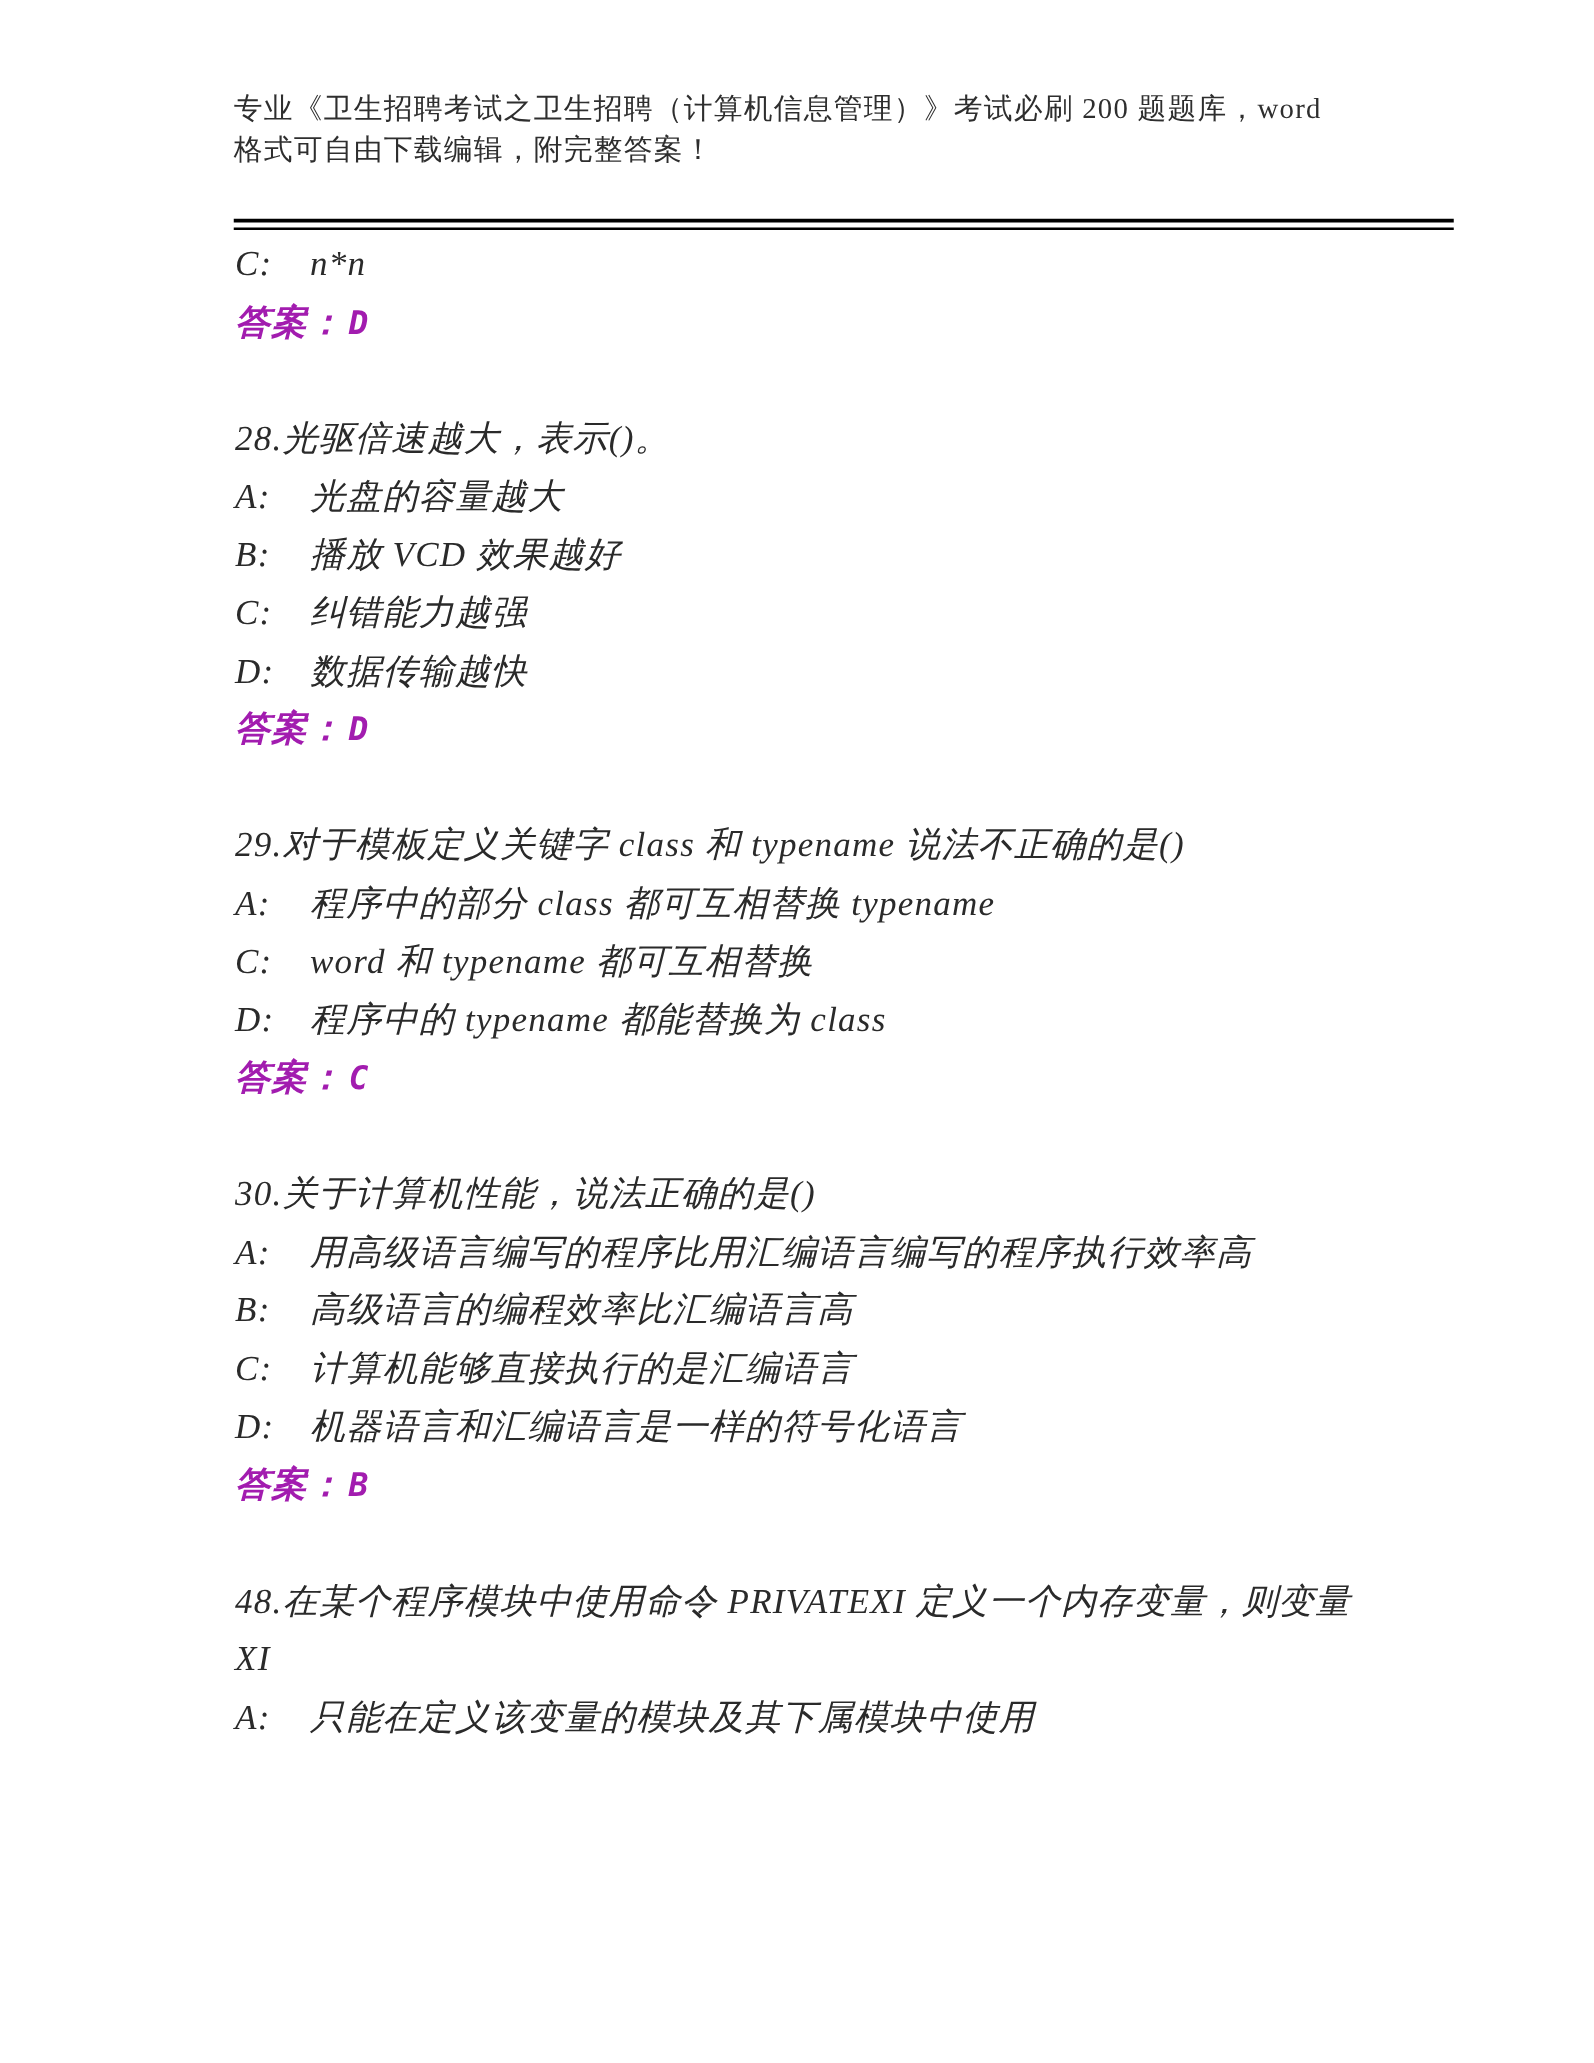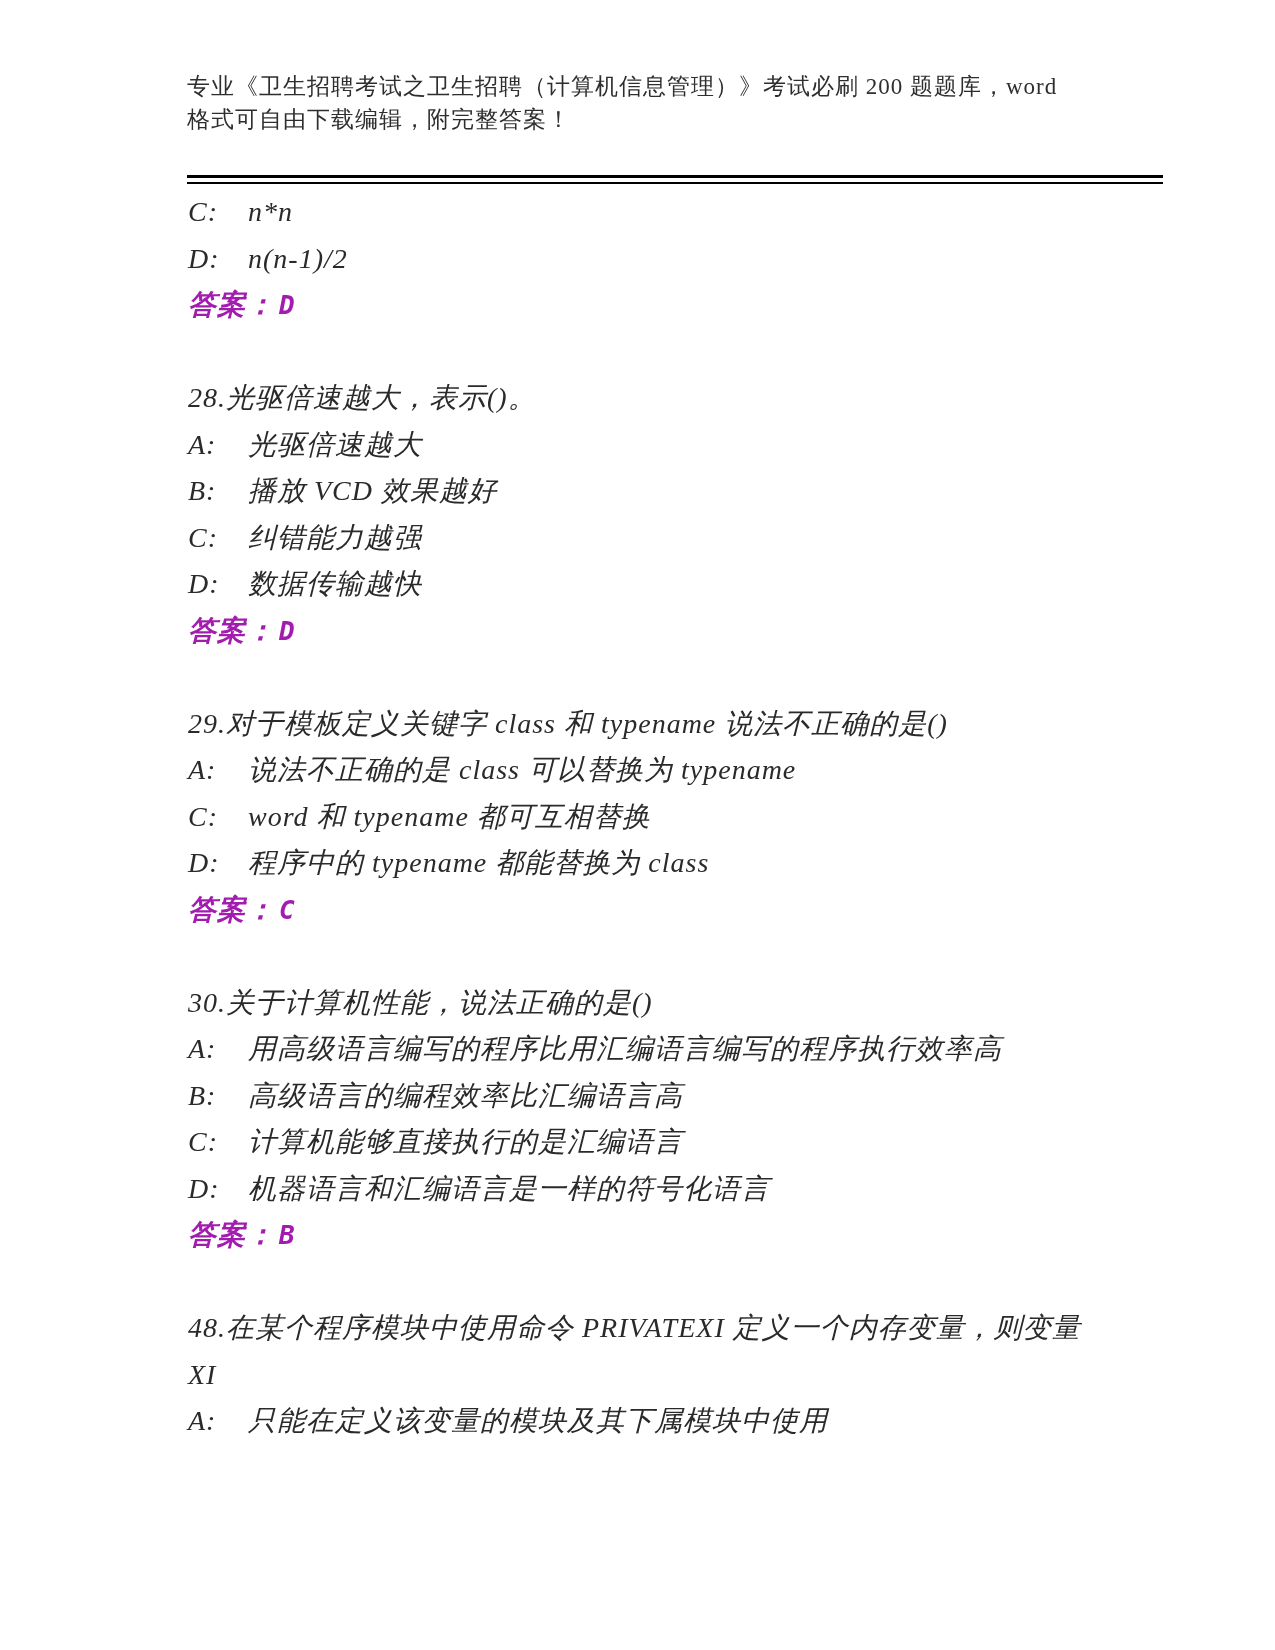--- a/index.html
+++ b/index.html
@@ -79,51 +79,48 @@
     <div>专业《卫生招聘考试之卫生招聘（计算机信息管理）》考试必刷 200 题题库，word</div>
     <div>格式可自由下载编辑，附完整答案！</div>
   </div>
   <div class="header-rule"></div>
 
   <div class="content">
 
     <div class="line">
       <span class="opt-label">C:</span><span>n*n</span>
     </div>
-    <div class="line">
-      <span class="opt-label">D:</span><span>n(n-1)/2</span>
-    </div>
     <div class="line answer">
       <span>答案：</span><span class="answer-letter">D</span>
     </div>
 
     <div class="line blank"></div>
 
     <div class="line">28.光驱倍速越大，表示()。</div>
     <div class="line">
-      <span class="opt-label">A:</span><span>光驱倍速越大</span>
+      <span class="opt-label">A:</span><span>光盘的容量越大</span>
     </div>
     <div class="line">
       <span class="opt-label">B:</span><span>播放 VCD 效果越好</span>
     </div>
     <div class="line">
       <span class="opt-label">C:</span><span>纠错能力越强</span>
     </div>
     <div class="line">
       <span class="opt-label">D:</span><span>数据传输越快</span>
     </div>
     <div class="line answer">
       <span>答案：</span><span class="answer-letter">D</span>
     </div>
 
     <div class="line blank"></div>
 
     <div class="line">29.对于模板定义关键字 class 和 typename 说法不正确的是()</div>
     <div class="line">
-      <span class="opt-label">A:</span><span>说法不正确的是 class 可以替换为 typename</span>
+      <span class="opt-label">A:</span><span>程序中的部分 class 都可互相替换 typename</span>
     </div>
     <div class="line">
       <span class="opt-label">C:</span><span>word 和 typename 都可互相替换</span>
     </div>
     <div class="line">
       <span class="opt-label">D:</span><span>程序中的 typename 都能替换为 class</span>
     </div>
     <div class="line answer">
       <span>答案：</span><span class="answer-letter">C</span>
     </div>

